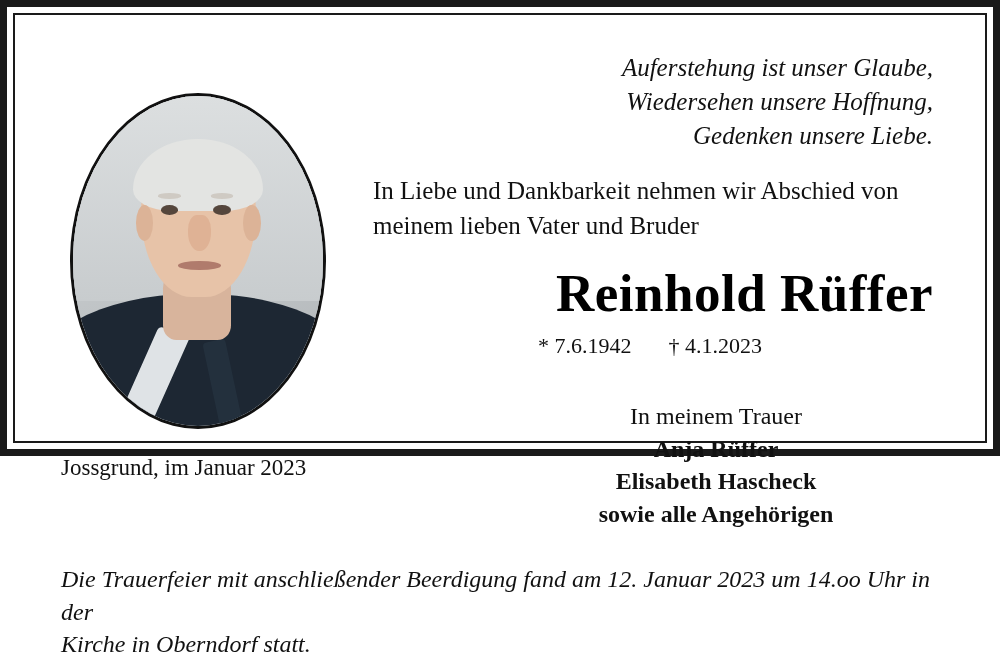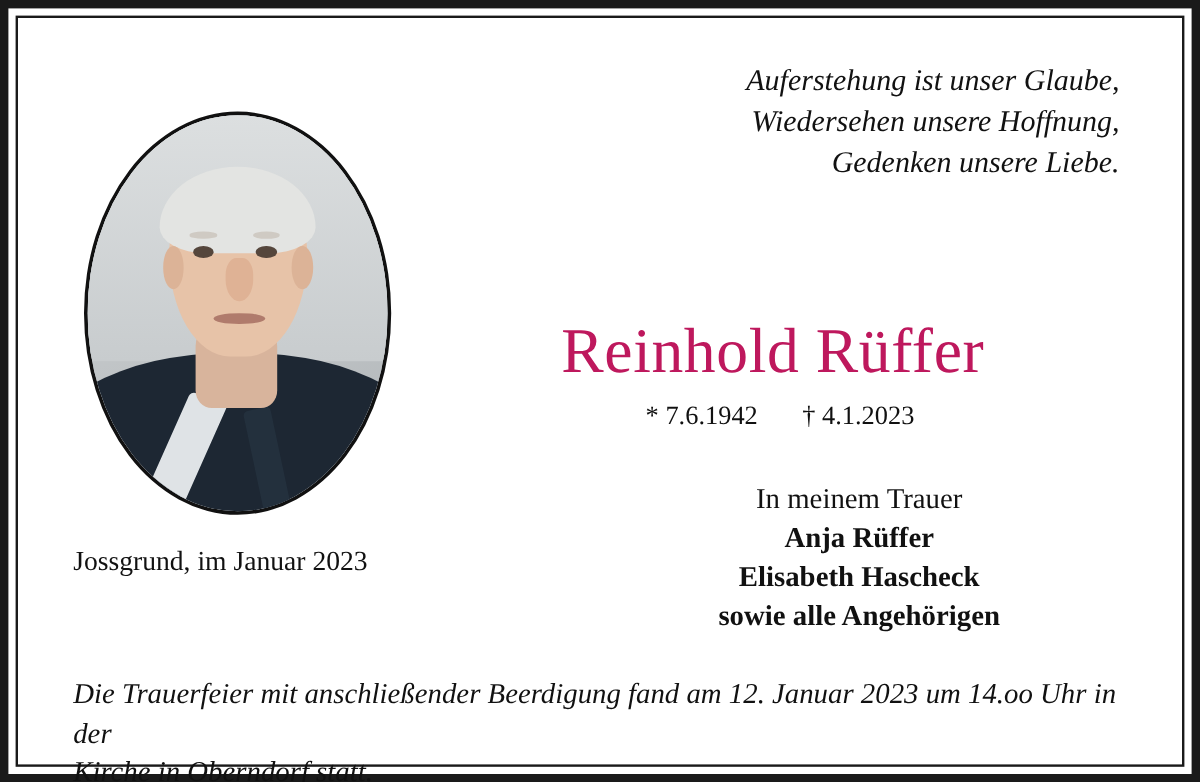--- a/index.html
+++ b/index.html
@@ -10,21 +10,21 @@
   body {
     width: 1000px;
     height: 652px;
     font-family: "Liberation Serif", serif;
     color: #111111;
     overflow: hidden;
   }
   .obituary {
     position: relative;
     width: 1000px;
-    height: 652px;
+    height: 456px;
     box-sizing: border-box;
     background: #ffffff;
     border: 7px solid #1a1a1a;
     padding: 6px;
   }
   .inner-frame {
     position: relative;
     width: 100%;
     height: 100%;
     box-sizing: border-box;
@@ -197,25 +197,25 @@
     top: 158px;
     font-size: 25px;
     line-height: 1.4;
     color: #111;
   }
   .name {
     position: absolute;
     left: 340px;
     right: 52px;
     top: 248px;
-    text-align: center;
+    text-align: right;
     font-size: 53px;
-    font-weight: normal;
+    font-weight: bold;
     letter-spacing: 0.5px;
-    color: #be185d;
+    color: #000000;
   }
   .dates {
     position: absolute;
     left: 352px;
     right: 52px;
     top: 318px;
     text-align: center;
     font-size: 22px;
     color: #111;
   }
@@ -277,20 +277,24 @@
           <div class="photo-mouth"></div>
         </div>
       </div>
 
       <div class="verse">
         <div>Auferstehung ist unser Glaube,</div>
         <div>Wiedersehen unsere Hoffnung,</div>
         <div>Gedenken unsere Liebe.</div>
       </div>
 
+      <div class="intro">
+        <div>In Liebe und Dankbarkeit nehmen wir Abschied von</div>
+        <div>meinem lieben Vater und Bruder</div>
+      </div>
 
       <div class="name">Reinhold Rüffer</div>
 
       <div class="dates">
         <span>* 7.6.1942</span>
         <span class="gap"></span>
         <span>† 4.1.2023</span>
       </div>
 
       <div class="mourners">

